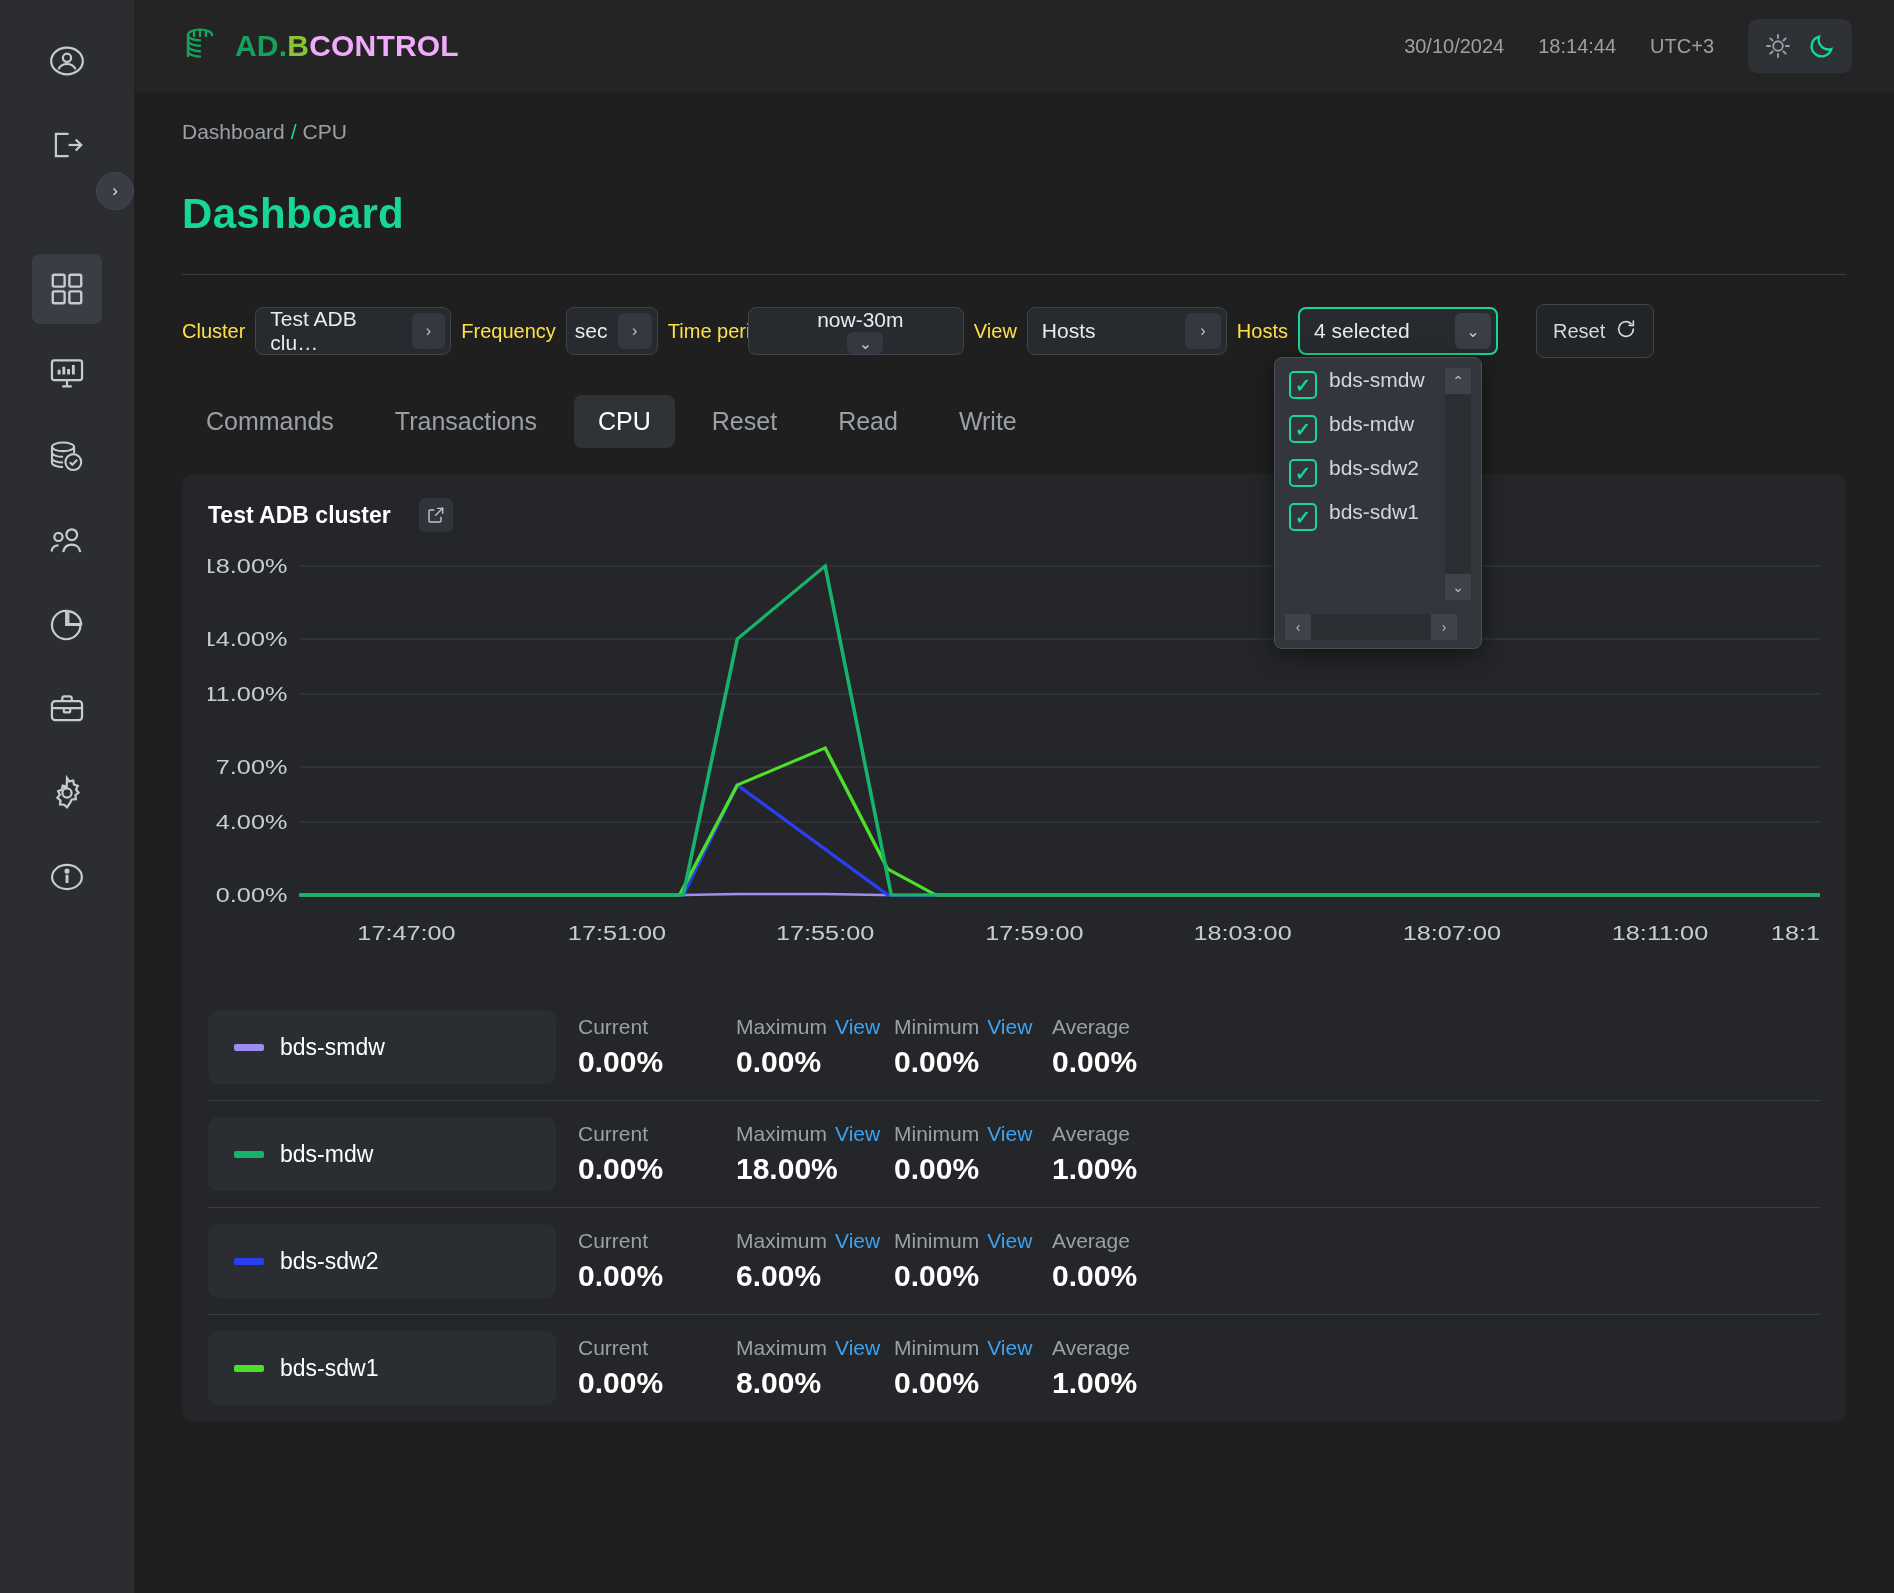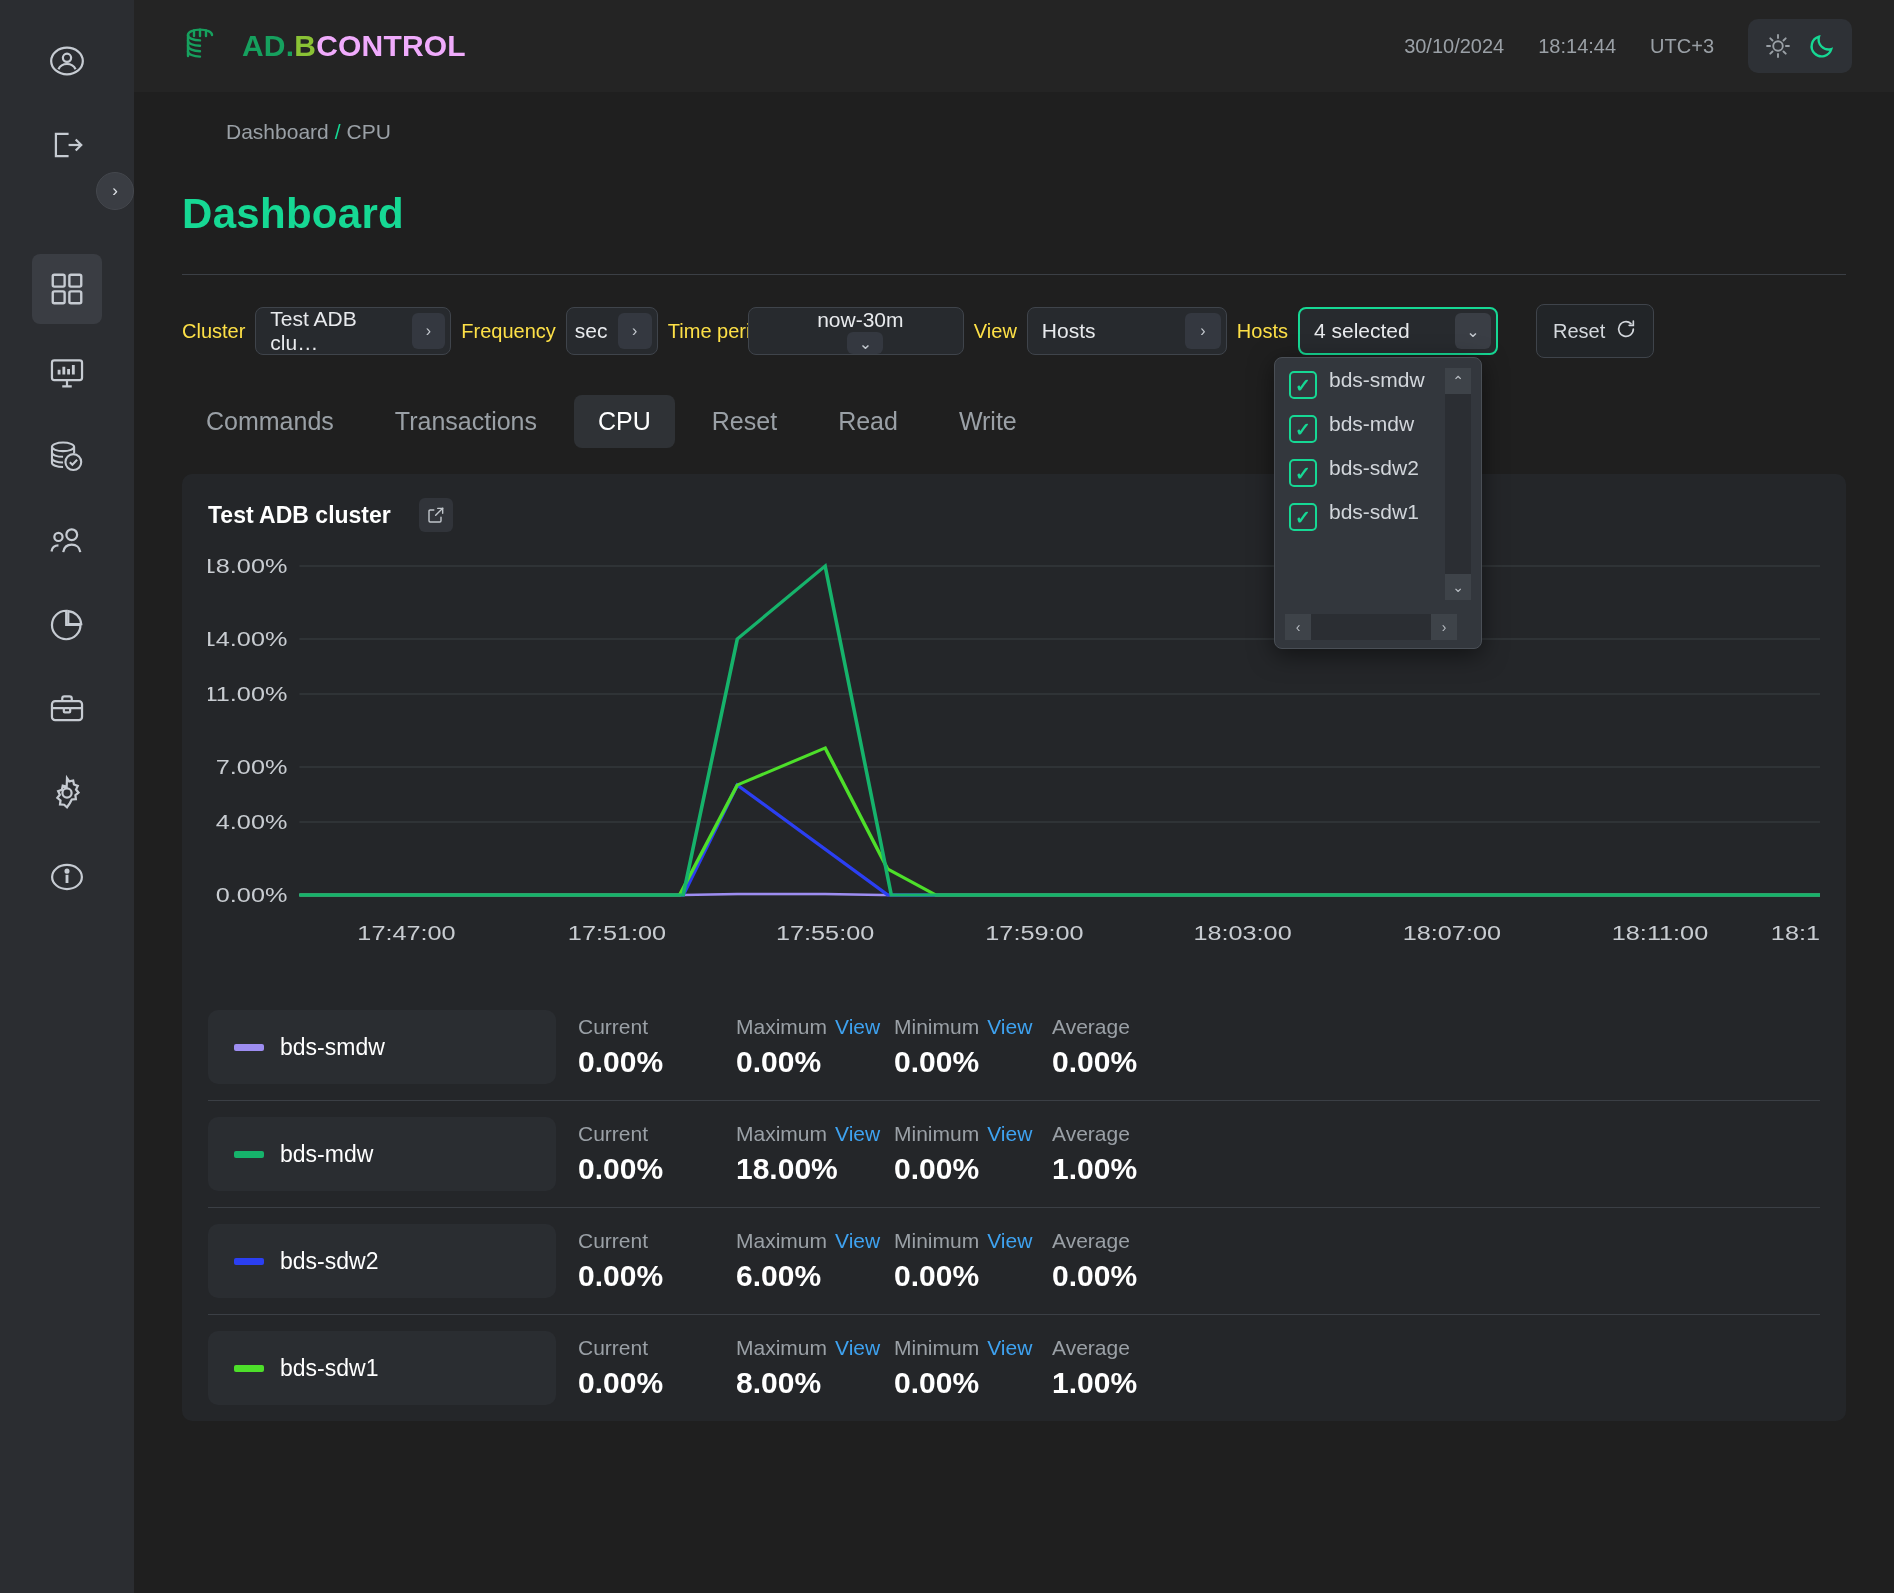--- a/index.html
+++ b/index.html
@@ -49,21 +49,21 @@
     overflow: hidden;
   }
 
   
   .topbar {
     height: 92px;
     display: flex; align-items: center;
     padding: 0 42px 0 48px;
     background: #242424;
   }
-  .logo { display: flex; align-items: center; gap: 12px; }
+  .logo { display: flex; align-items: center; gap: 5px; }
   .logo-mark { width: 48px; height: 42px; }
   .logo-text {
     font-size: 30px; font-weight: bold; letter-spacing: .2px;
     display: flex; align-items: baseline;
   }
   .logo-adb { color: #16a05e; }
   .logo-dot-b { color: #8ac235; }
   .logo-control { color: #f0abfc; }
   .topbar-spacer { flex: 1; }
   .clock-block { display: flex; align-items: center; gap: 34px; color: #9aa0a6; font-size: 20px; }
@@ -78,21 +78,21 @@
     width: 36px; height: 36px;
     display: flex; align-items: center; justify-content: center;
     cursor: pointer; border-radius: 7px;
   }
   .theme-btn svg { width: 28px; height: 28px; }
   .theme-btn.sun { color: #9aa0a6; }
   .theme-btn.moon { color: #16d894; }
 
   
   .content { padding: 0 48px; }
-  .breadcrumb { margin-top: 28px; font-size: 21px; color: #9aa0a6; margin-left: 44px; }
+  .breadcrumb { margin-top: 28px; font-size: 21px; color: #9aa0a6; }
   .breadcrumb .sep { color: #16d894; margin: 0 6px; }
   .breadcrumb a { color: #9aa0a6; text-decoration: none; cursor: pointer; }
   .page-title {
     margin-top: 46px;
     font-size: 42px; font-weight: bold; color: #16d894;
     letter-spacing: .3px;
   }
   .title-rule { margin-top: 36px; border-top: 1px solid #3b3f45; }
 
   

